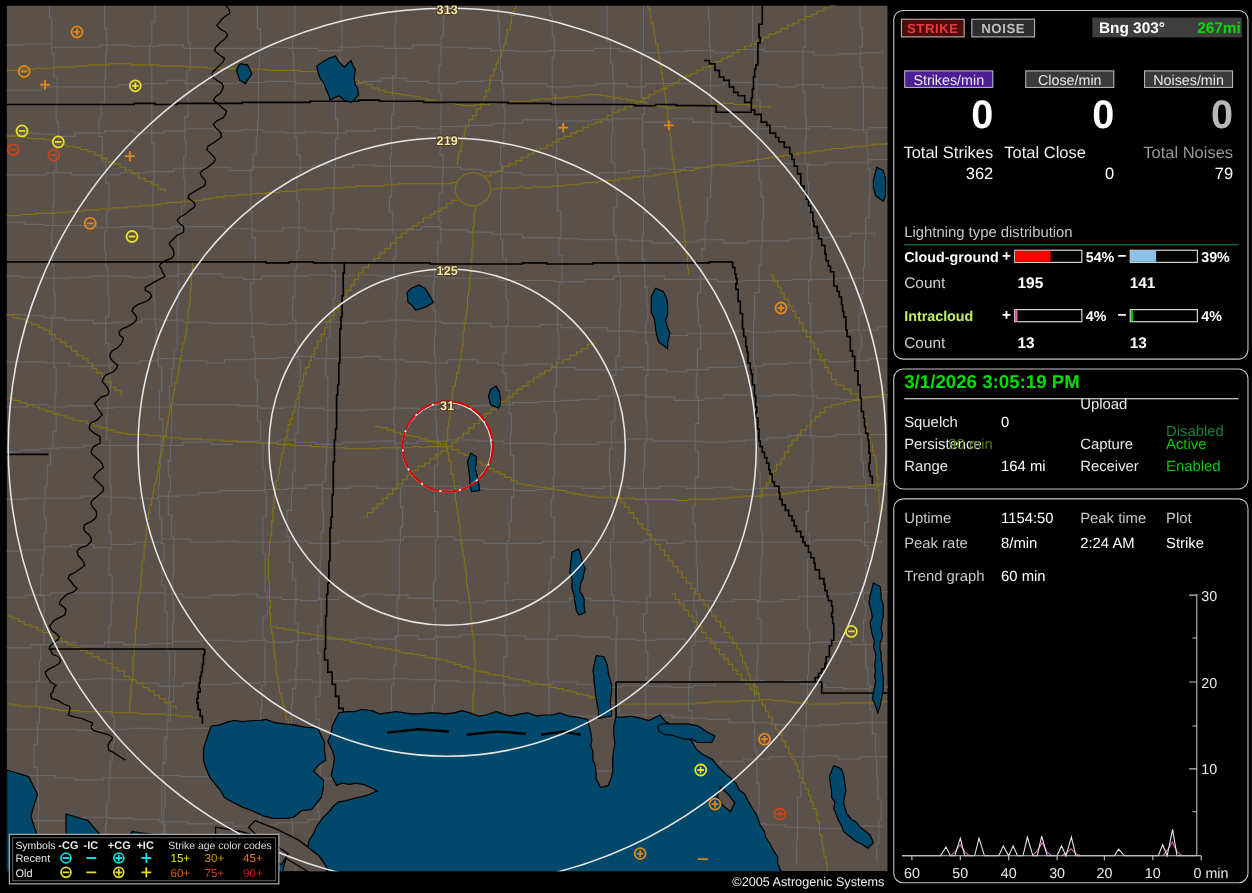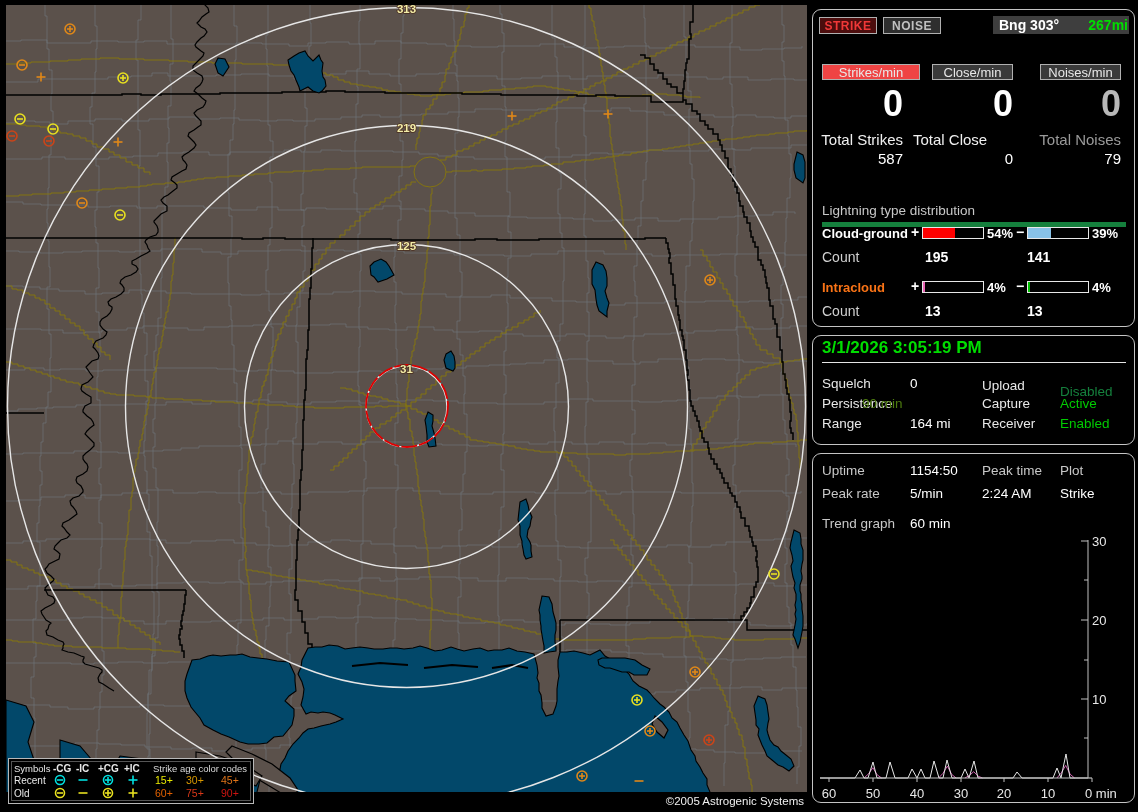--- a/index.html
+++ b/index.html
@@ -167,85 +167,85 @@
 </svg></div>
 
 <div class="panel" style="top:9px;height:318px"></div>
 <div class="panel" style="top:335px;height:110px"></div>
 <div class="panel" style="top:453px;height:350px"></div>
 
 <div class="btn" style="left:819px;top:17px;width:58px;height:17px;background:#4c0d0d;color:#f03838;font-weight:bold;font-size:12px;line-height:16px;letter-spacing:0.5px">STRIKE</div>
 <div class="btn" style="left:883px;top:17px;width:58px;height:17px;background:#2e2e2e;color:#c0c0c0;font-weight:bold;font-size:12px;line-height:16px;letter-spacing:0.5px">NOISE</div>
 <div class="abs" style="left:993px;top:16px;width:136px;height:18px;background:#3e3e3e;font-weight:bold;font-size:14px;line-height:18px"><span style="color:#fff;padding-left:6px">Bng 303°</span><span style="color:#00dd00;float:right;padding-right:1px">267mi</span></div>
 
-<div class="btn" style="left:822px;top:64px;width:98px;height:16px;background:#ef4444;color:#e8e8e8">Strikes/min</div>
+<div class="btn" style="left:822px;top:64px;width:81px;height:16px;background:#4c1d95;color:#e8e8e8">Strikes/min</div>
 <div class="btn" style="left:932px;top:64px;width:81px;height:16px;background:#3a3a3a;color:#e8e8e8">Close/min</div>
 <div class="btn" style="left:1040px;top:64px;width:81px;height:16px;background:#3a3a3a;color:#e8e8e8">Noises/min</div>
 
 <div class="abs" style="left:803px;top:83px;width:100px;text-align:right;font-size:36px;font-weight:bold;color:#fff">0</div>
 <div class="abs" style="left:913px;top:83px;width:100px;text-align:right;font-size:36px;font-weight:bold;color:#fff">0</div>
 <div class="abs" style="left:1021px;top:83px;width:100px;text-align:right;font-size:36px;font-weight:bold;color:#b8b8b8">0</div>
 
 <div class="abs" style="left:803px;top:131px;width:100px;text-align:right;font-size:15px;color:#f0f0f0">Total Strikes</div>
 <div class="abs" style="left:913px;top:131px;width:100px;text-align:left;font-size:15px;color:#f0f0f0">Total Close</div>
 <div class="abs" style="left:1021px;top:131px;width:100px;text-align:right;font-size:15px;color:#9a9a9a">Total Noises</div>
-<div class="abs" style="left:803px;top:150px;width:100px;text-align:right;font-size:15px;color:#fff">587</div>
+<div class="abs" style="left:803px;top:150px;width:100px;text-align:right;font-size:15px;color:#fff">362</div>
 <div class="abs" style="left:913px;top:150px;width:100px;text-align:right;font-size:15px;color:#fff">0</div>
 <div class="abs" style="left:1021px;top:150px;width:100px;text-align:right;font-size:15px;color:#fff">79</div>
 
-<div class="abs" style="left:822px;top:203px;font-size:13.5px;color:#c8c8c8;border-bottom:5px solid #15803d;width:304px;padding-bottom:4px">Lightning type distribution</div>
+<div class="abs" style="left:822px;top:203px;font-size:13.5px;color:#c8c8c8;border-bottom:1px solid #15803d;width:304px;padding-bottom:4px">Lightning type distribution</div>
 
 <div class="abs" style="left:822px;top:226px;font-size:13px;font-weight:bold;color:#fff">Cloud-ground</div>
 <div class="abs" style="left:911px;top:224px;font-size:14px;font-weight:bold;color:#fff">+</div>
 <div class="abs" style="left:922px;top:227px;width:62px;height:12px;border:1px solid #e8e8e8;background:#000">
     <div style="width:54%;height:100%;background:#ff0000"></div>
   </div>
 <div class="abs" style="left:987px;top:226px;font-size:13px;font-weight:bold;color:#fff">54%</div>
 <div class="abs" style="left:1016px;top:224px;font-size:14px;font-weight:bold;color:#fff">−</div>
 <div class="abs" style="left:1027px;top:227px;width:62px;height:12px;border:1px solid #e8e8e8;background:#000">
     <div style="width:39%;height:100%;background:#88c2e8"></div>
   </div>
 <div class="abs" style="left:1092px;top:226px;font-size:13px;font-weight:bold;color:#fff">39%</div>
 
 <div class="abs" style="left:822px;top:249px;font-size:14px;color:#d0d0d0">Count</div>
 <div class="abs" style="left:925px;top:249px;font-size:14px;font-weight:bold;color:#fff">195</div>
 <div class="abs" style="left:1027px;top:249px;font-size:14px;font-weight:bold;color:#fff">141</div>
 
-<div class="abs" style="left:822px;top:280px;font-size:13px;font-weight:bold;color:#f97316">Intracloud</div>
+<div class="abs" style="left:822px;top:280px;font-size:13px;font-weight:bold;color:#bef264">Intracloud</div>
 <div class="abs" style="left:911px;top:278px;font-size:14px;font-weight:bold;color:#fff">+</div>
 <div class="abs" style="left:922px;top:281px;width:62px;height:12px;border:1px solid #e8e8e8;background:#000">
     <div style="width:4%;height:100%;background:#e864b4"></div>
   </div>
 <div class="abs" style="left:987px;top:280px;font-size:13px;font-weight:bold;color:#fff">4%</div>
 <div class="abs" style="left:1016px;top:278px;font-size:14px;font-weight:bold;color:#fff">−</div>
 <div class="abs" style="left:1027px;top:281px;width:62px;height:12px;border:1px solid #e8e8e8;background:#000">
     <div style="width:4%;height:100%;background:#00c000"></div>
   </div>
 <div class="abs" style="left:1092px;top:280px;font-size:13px;font-weight:bold;color:#fff">4%</div>
 
 <div class="abs" style="left:822px;top:303px;font-size:14px;color:#d0d0d0">Count</div>
 <div class="abs" style="left:925px;top:303px;font-size:14px;font-weight:bold;color:#fff">13</div>
 <div class="abs" style="left:1027px;top:303px;font-size:14px;font-weight:bold;color:#fff">13</div>
 
 <div class="abs" style="left:822px;top:338px;font-size:17px;font-weight:bold;color:#00dd00;border-bottom:1px solid #e5e5e5;width:304px;padding-bottom:4px">3/1/2026 3:05:19 PM</div>
 <div class="abs" style="left:822px;top:376px;font-size:13.5px;color:#e8e8e8">Squelch</div>
 <div class="abs" style="left:910px;top:376px;font-size:13.5px;color:#fff">0</div>
-<div class="abs" style="left:982px;top:378px;font-size:13.5px;color:#e8e8e8">Upload</div>
+<div class="abs" style="left:982px;top:360px;font-size:13.5px;color:#e8e8e8">Upload</div>
 <div class="abs" style="left:1060px;top:384px;font-size:13.5px;color:#15803d">Disabled</div>
 <div class="abs" style="left:822px;top:396px;font-size:13.5px;color:#e8e8e8">Persistence</div>
 <div class="abs" style="left:862px;top:396px;font-size:13.5px;color:#4d7c0f">90 min</div>
 <div class="abs" style="left:982px;top:396px;font-size:13.5px;color:#e8e8e8">Capture</div>
 <div class="abs" style="left:1060px;top:396px;font-size:13.5px;color:#00cc00">Active</div>
 <div class="abs" style="left:822px;top:416px;font-size:13.5px;color:#e8e8e8">Range</div>
 <div class="abs" style="left:910px;top:416px;font-size:13.5px;color:#fff">164 mi</div>
 <div class="abs" style="left:982px;top:416px;font-size:13.5px;color:#e8e8e8">Receiver</div>
 <div class="abs" style="left:1060px;top:416px;font-size:13.5px;color:#00cc00">Enabled</div>
 
 <div class="abs" style="left:822px;top:463px;font-size:13.5px;color:#c8c8c8">Uptime</div>
 <div class="abs" style="left:910px;top:463px;font-size:13.5px;color:#fff">1154:50</div>
 <div class="abs" style="left:982px;top:463px;font-size:13.5px;color:#c8c8c8">Peak time</div>
 <div class="abs" style="left:1060px;top:463px;font-size:13.5px;color:#c8c8c8">Plot</div>
 <div class="abs" style="left:822px;top:486px;font-size:13.5px;color:#c8c8c8">Peak rate</div>
-<div class="abs" style="left:910px;top:486px;font-size:13.5px;color:#fff">5/min</div>
+<div class="abs" style="left:910px;top:486px;font-size:13.5px;color:#fff">8/min</div>
 <div class="abs" style="left:982px;top:486px;font-size:13.5px;color:#fff">2:24 AM</div>
 <div class="abs" style="left:1060px;top:486px;font-size:13.5px;color:#fff">Strike</div>
 <div class="abs" style="left:822px;top:516px;font-size:13.5px;color:#c8c8c8">Trend graph</div>
 <div class="abs" style="left:910px;top:516px;font-size:13.5px;color:#fff">60 min</div>
 
 </body></html>

